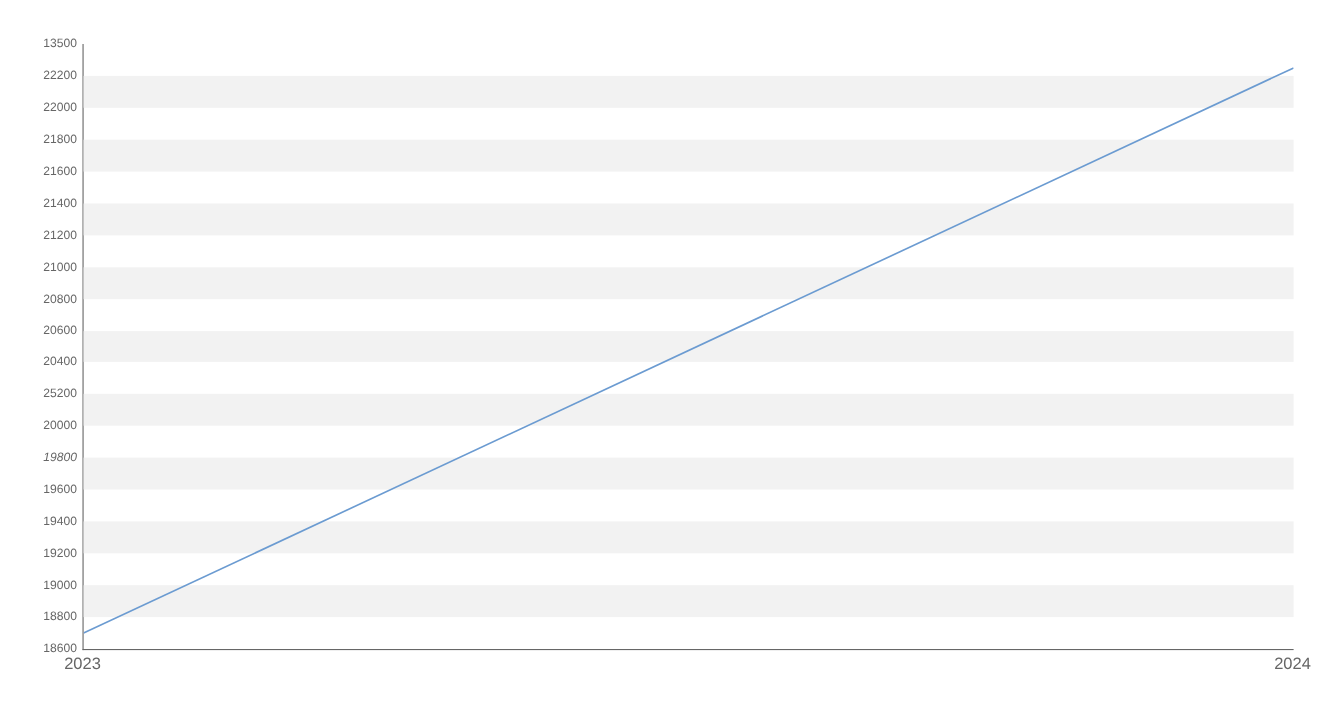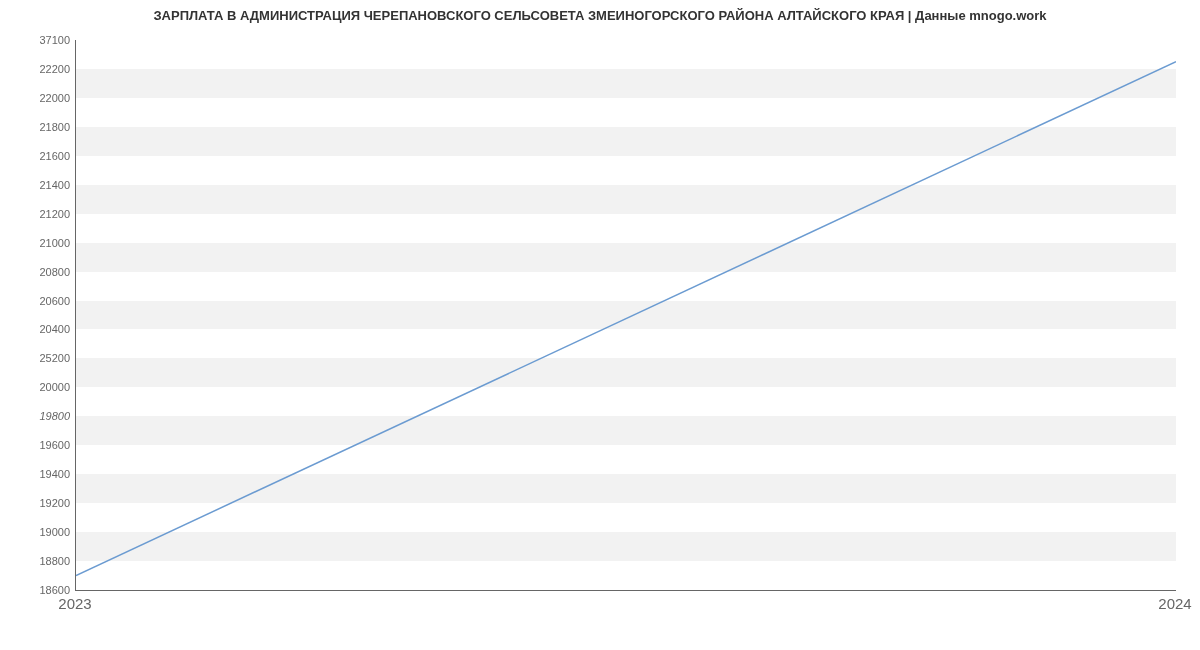--- a/index.html
+++ b/index.html
@@ -56,21 +56,20 @@
     left: 0;
     top: 0;
     width: 100%;
     height: 100%;
   }
 </style>
 </head>
 <body>
 
 <div class="chart-container">
-  <div class="chart-title">ЗАРПЛАТА В АДМИНИСТРАЦИЯ ЧЕРЕПАНОВСКОГО СЕЛЬСОВЕТА ЗМЕИНОГОРСКОГО РАЙОНА АЛТАЙСКОГО КРАЯ | Данные mnogo.work</div>
   <div class="plot-area">
       <div class="grid-band" style="top: 28.9474px; height: 28.9474px;"></div>
       <div class="grid-band" style="top: 86.8421px; height: 28.9474px;"></div>
       <div class="grid-band" style="top: 144.737px; height: 28.9474px;"></div>
       <div class="grid-band" style="top: 202.632px; height: 28.9474px;"></div>
       <div class="grid-band" style="top: 260.526px; height: 28.9474px;"></div>
       <div class="grid-band" style="top: 318.421px; height: 28.9474px;"></div>
       <div class="grid-band" style="top: 376.316px; height: 28.9474px;"></div>
       <div class="grid-band" style="top: 434.211px; height: 28.9474px;"></div>
       <div class="grid-band" style="top: 492.105px; height: 28.9474px;"></div>
@@ -90,16 +89,16 @@
     <div class="y-tick" style="top: 329.474px;">20400</div>
     <div class="y-tick" style="top: 300.526px;">20600</div>
     <div class="y-tick" style="top: 271.579px;">20800</div>
     <div class="y-tick" style="top: 242.632px;">21000</div>
     <div class="y-tick" style="top: 213.684px;">21200</div>
     <div class="y-tick" style="top: 184.737px;">21400</div>
     <div class="y-tick" style="top: 155.789px;">21600</div>
     <div class="y-tick" style="top: 126.842px;">21800</div>
     <div class="y-tick" style="top: 97.8947px;">22000</div>
     <div class="y-tick" style="top: 68.9474px;">22200</div>
-    <div class="y-tick" style="top: 40px;">37100</div>
+    <div class="y-tick" style="top: 40px;">13500</div>
     <div class="x-tick" style="left: 75px;">2023</div>
     <div class="x-tick" style="left: 1175px;">2024</div>
   </div>
 
 </body></html>

